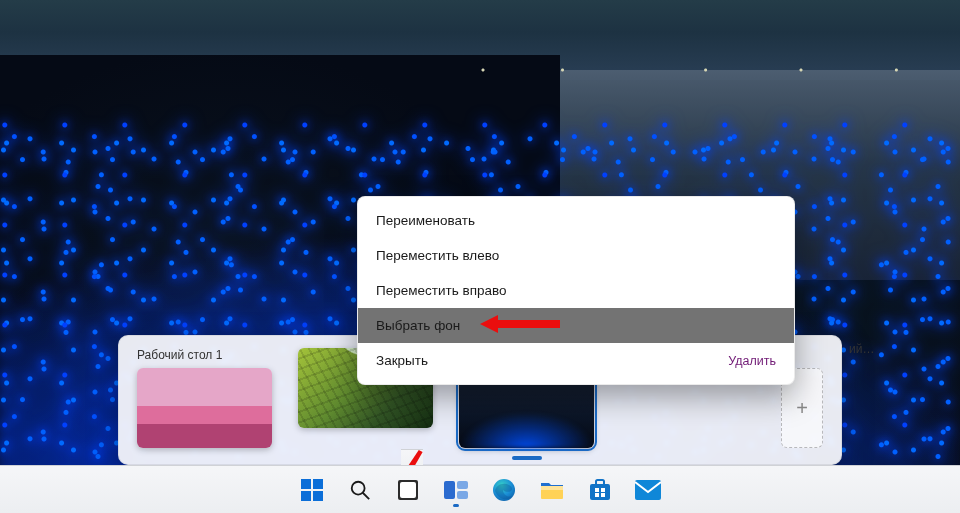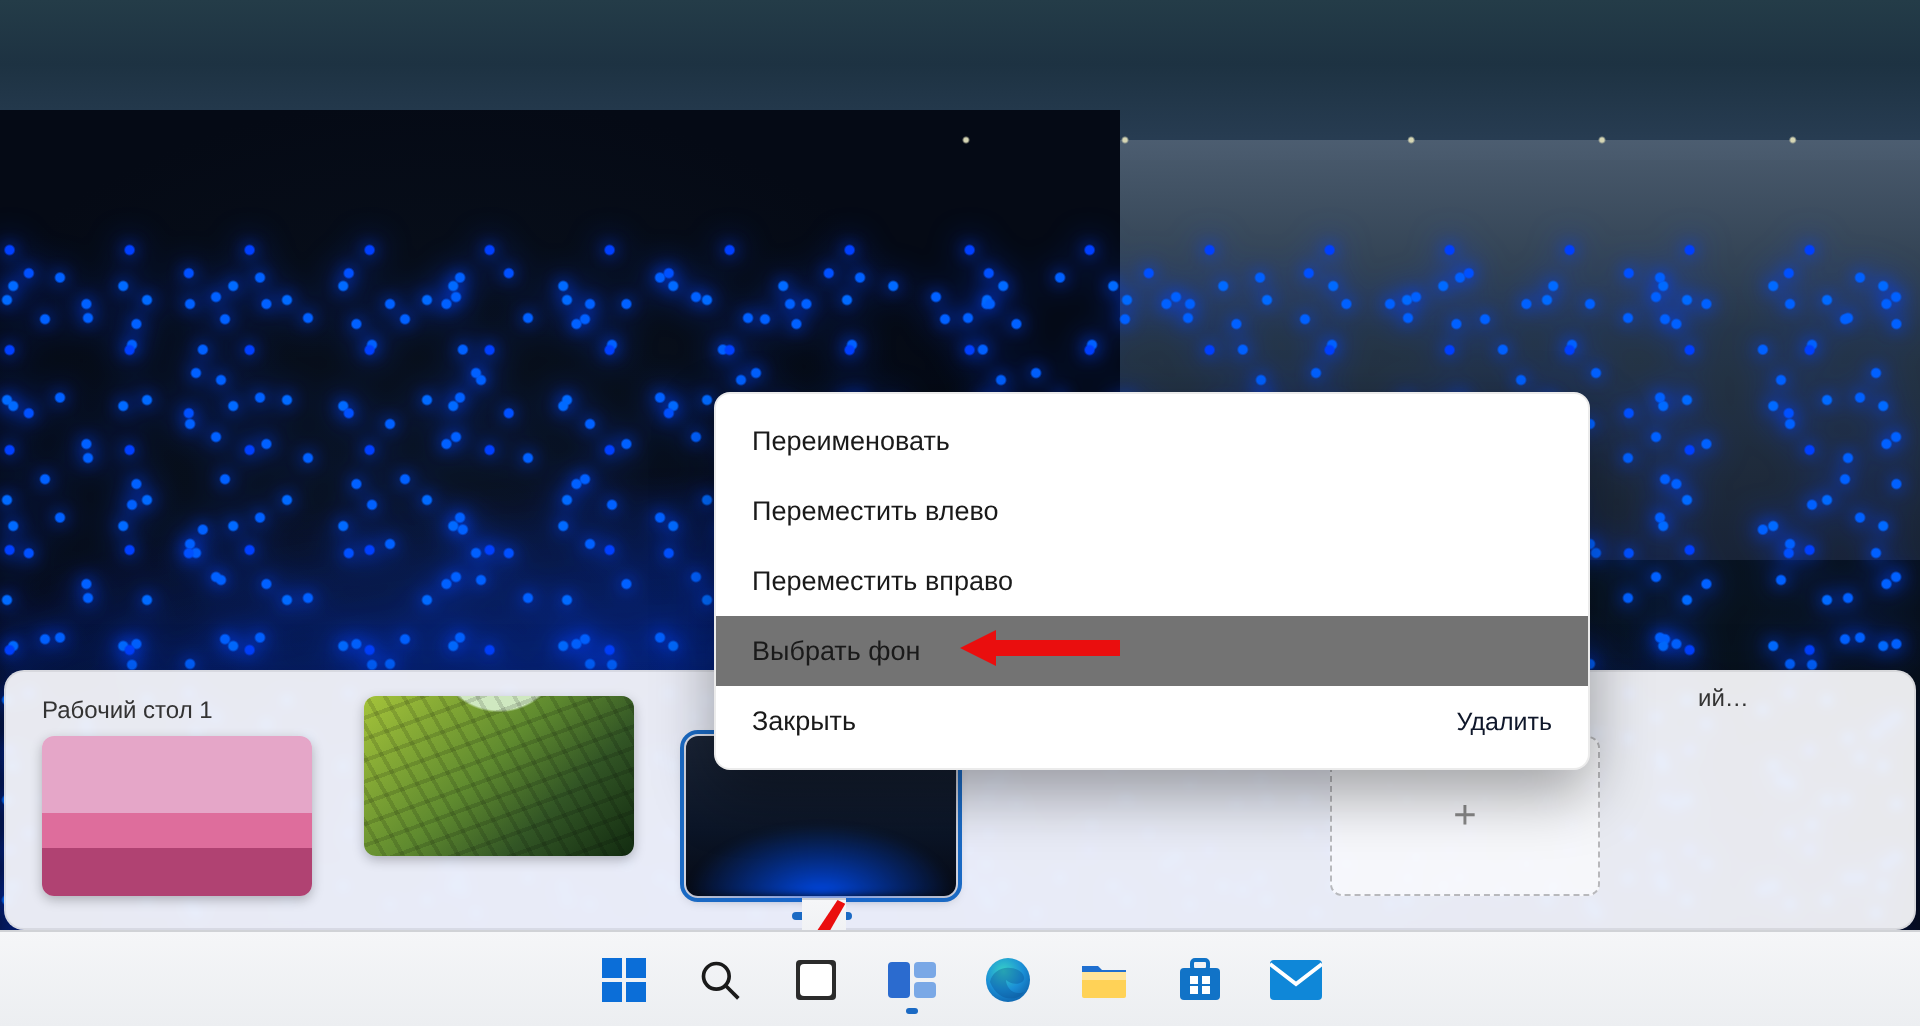--- a/index.html
+++ b/index.html
@@ -71,21 +71,21 @@
       radial-gradient(circle at 70% 50%, #d6d6b4 0 1px, transparent 2px),
       radial-gradient(circle at 88% 50%, #d6d6b4 0 1px, transparent 2px);
     filter: blur(.3px);
   }
 
   
   .desk-panel {
     position: absolute;
     left: 50%; transform: translateX(-50%);
     bottom: 48px;
-    width: 956px;
+    width: 724px;
     height: 130px;
     background: rgba(250,250,252,0.93);
     border: 1px solid rgba(0,0,0,.07);
     border-radius: 10px;
     box-shadow: 0 10px 30px rgba(0,0,0,.35);
     display: flex;
     align-items: flex-start;
     gap: 26px;
     padding: 12px 18px 10px 18px;
     backdrop-filter: blur(2px);
@@ -161,21 +161,21 @@
   }
   .ctxmenu .row {
     display: flex;
     align-items: center;
     justify-content: space-between;
     padding: 10px 18px;
     cursor: default;
   }
   .ctxmenu .row.hover { background: #737373; }
   .ctxmenu .accel { color:#6a6a6a; font-size: 12.5px; }
-  .ctxmenu .danger { color:#0f172a; }
+  .ctxmenu .danger { color:#701a75; }
 
   
   .arrow {
     position:absolute; z-index:30; pointer-events:none;
   }
   .arrow.main {
     left: 480px; top: 313px; width:80px; height:22px;
   }
   .arrow.main svg{width:100%;height:100%}
   .arrow.taskbar {

